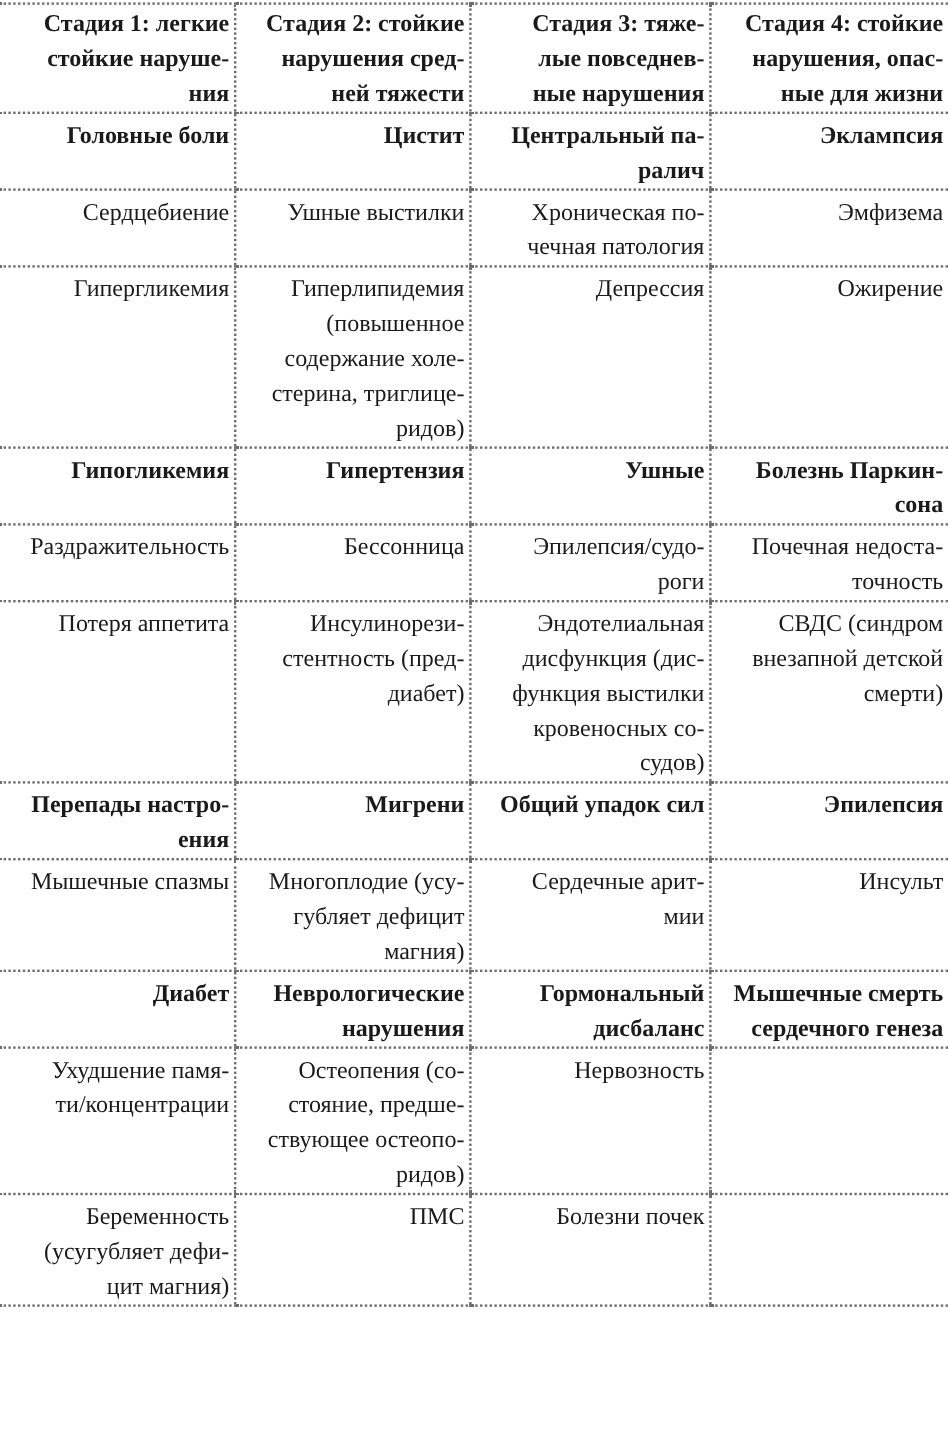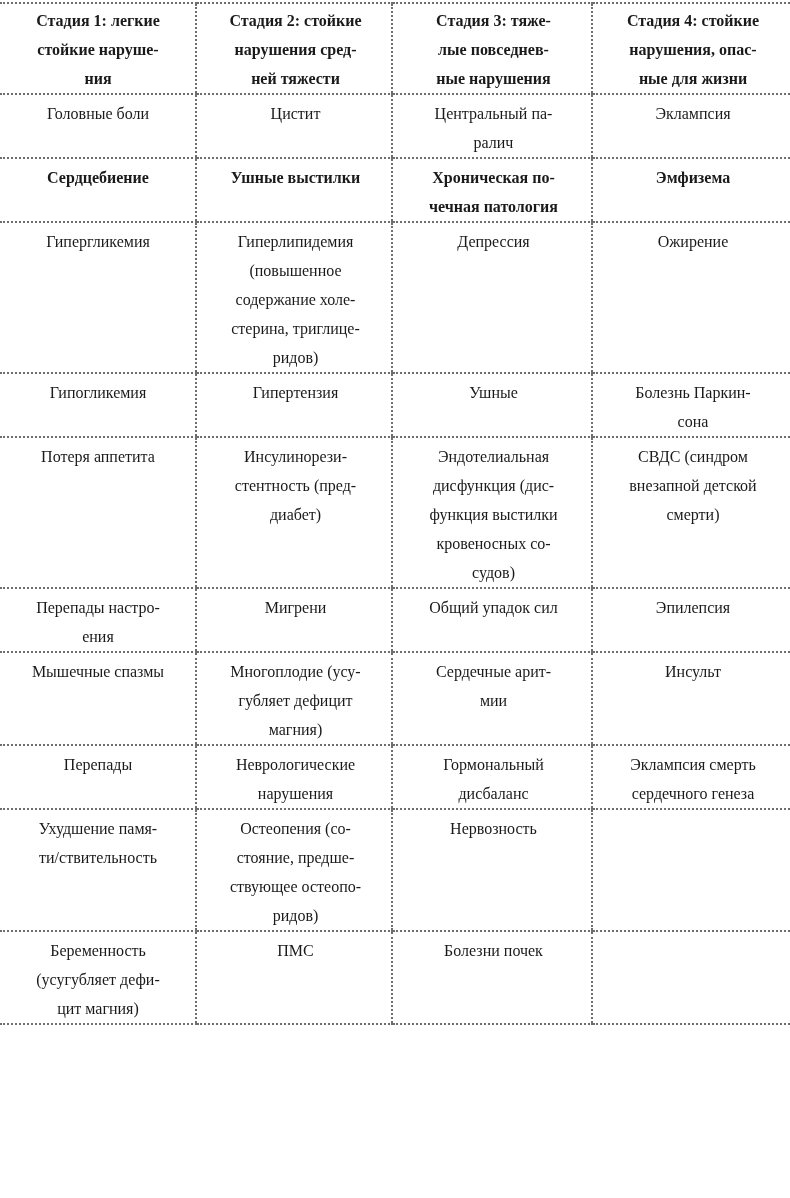--- a/index.html
+++ b/index.html
@@ -23,48 +23,48 @@
     table-layout: fixed;
   }
   .stage-table col.c1 { width: 196px; }
   .stage-table col.c2 { width: 196px; }
   .stage-table col.c3 { width: 200px; }
   .stage-table col.c4 { width: 198px; }
 
   .stage-table th,
   .stage-table td {
     vertical-align: top;
-    text-align: center;
+    text-align: right;
     padding: 4px 4px 0 7px;
     border-top: 2px dotted #6e6e6e;
     border-bottom: 2px dotted #6e6e6e;
     border-left: 2px dotted #6e6e6e;
-    font-size: 16px;
+    font-size: 20px;
     line-height: 29px;
     box-sizing: border-box;
     word-wrap: break-word;
     -webkit-hyphens: manual;
     hyphens: manual;
   }
   .stage-table th:first-child,
   .stage-table td:first-child {
     border-left: none;
     padding-left: 5px;
   }
   .stage-table th {
     font-weight: bold;
     height: 89px;
     padding-top: 2px;
   }
   .stage-table td span,
   .stage-table th span {
     white-space: pre-line;
   }
-  tr.h63 td { height: 63px; }
-  tr.h64 td { height: 64px; font-weight: bold; }
+  tr.h63 td { height: 63px; font-weight: bold; }
+  tr.h64 td { height: 64px; }
   tr.h92 td { height: 92px; }
   tr.h116 td { height: 116px; }
   tr.h146 td { height: 146px; }
   tr.h150 td { height: 150px; }
 </style>
 </head>
 <body>
 
 <table class="stage-table">
   <colgroup>
@@ -114,20 +114,28 @@
       <td><span>Депрессия</span></td>
       <td><span>Ожирение</span></td>
     </tr>
     <tr class="h63">
       <td><span>Гипогликемия</span></td>
       <td><span>Гипертензия</span></td>
       <td><span>Ушные</span></td>
       <td><span>Болезнь Паркин-
 сона</span></td>
     </tr>
+    <tr class="h64">
+      <td><span>Раздражительность</span></td>
+      <td><span>Бессонница</span></td>
+      <td><span>Эпилепсия/судо-
+роги</span></td>
+      <td><span>Почечная недоста-
+точность</span></td>
+    </tr>
     <tr class="h150">
       <td><span>Потеря аппетита</span></td>
       <td><span>Инсулинорези-
 стентность (пред-
 диабет)</span></td>
       <td><span>Эндотелиальная
 дисфункция (дис-
 функция выстилки
 кровеносных со-
 судов)</span></td>
@@ -145,31 +153,31 @@
     <tr class="h92">
       <td><span>Мышечные спазмы</span></td>
       <td><span>Многоплодие (усу-
 губляет дефицит
 магния)</span></td>
       <td><span>Сердечные арит-
 мии</span></td>
       <td><span>Инсульт</span></td>
     </tr>
     <tr class="h63">
-      <td><span>Перепады</span></td>
+      <td><span>Диабет</span></td>
       <td><span>Неврологические
 нарушения</span></td>
       <td><span>Гормональный
 дисбаланс</span></td>
-      <td><span>Эклампсия смерть
+      <td><span>Мышечные смерть
 сердечного генеза</span></td>
     </tr>
     <tr class="h116">
       <td><span>Ухудшение памя-
-ти/ствительность</span></td>
+ти/концентрации</span></td>
       <td><span>Остеопения (со-
 стояние, предше-
 ствующее остеопо-
 ридов)</span></td>
       <td><span>Нервозность</span></td>
       <td><span></span></td>
     </tr>
     <tr class="h92">
       <td><span>Беременность
 (усугубляет дефи-

